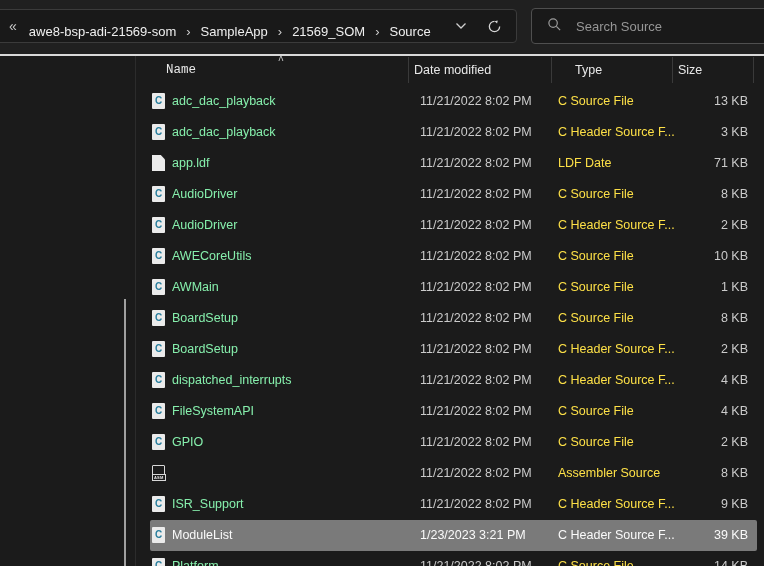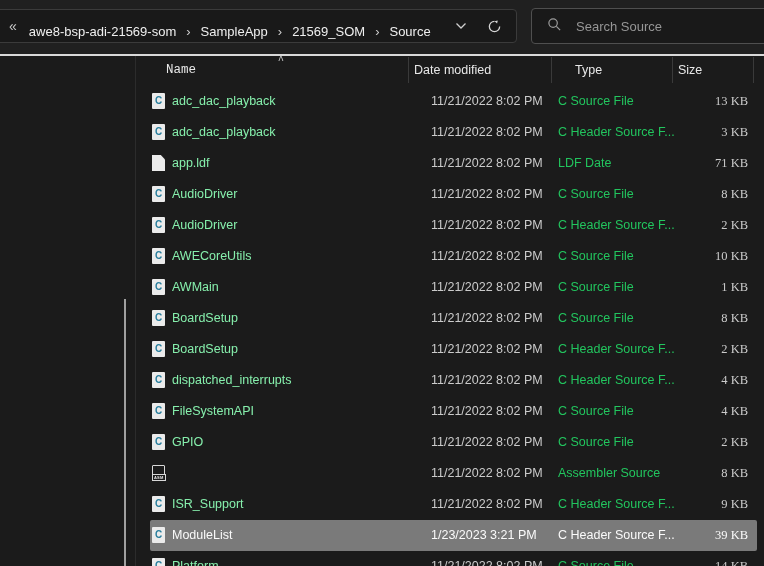--- a/index.html
+++ b/index.html
@@ -45,23 +45,23 @@
   .ch-size{left:542px;}
   .sort-caret{position:absolute;left:142px;top:-3px;color:#cfcfcf;font-size:10px;}
   .head-div{position:absolute;top:1px;width:1px;height:26px;background:#3a3a3a;}
   .hd1{left:272px;} .hd2{left:415px;} .hd3{left:536px;} .hd4{left:617px;}
   
   .rows{position:absolute;top:86px;left:0;width:764px;}
   .filerow{position:relative;margin-left:150px;width:607px;height:31px;border-radius:2px;}
   .filerow.selected{background:#7a7a7a;}
   .cell{position:absolute;top:8px;font-size:12.5px;white-space:nowrap;}
   .c-name{left:22px;color:#86efac;}
-  .c-date{left:270px;color:#cbcbcb;margin-left:11px;}
-  .c-type{left:408px;color:#22c55e;}
-  .c-size{right:9px;top:8px;color:#cbcbcb;font-family:Liberation Serif, serif;}
+  .c-date{left:270px;color:#cbcbcb;}
+  .c-type{left:408px;color:#fde047;}
+  .c-size{right:9px;top:8px;color:#cbcbcb;}
   .filerow.selected .c-name,.filerow.selected .c-date,
   .filerow.selected .c-type,.filerow.selected .c-size{color:#fafafa;}
   
   .ficon{position:absolute;left:2px;top:7px;width:13px;height:16px;
     font-weight:bold;font-size:10px;line-height:16px;text-align:center;}
   .icon-c{background:#ebebeb;color:#2a7f9e;border-radius:1px;}
   .icon-plain{background:#ebebeb;clip-path:polygon(0 0,68% 0,100% 28%,100% 100%,0 100%);}
   .icon-asm{border:1px solid #d8d8d8;box-sizing:border-box;border-radius:1px;}
   .asm-label{position:absolute;left:-1px;bottom:-1px;background:#1b1b1b;border:1px solid #d8d8d8;
     color:#e8e8e8;font-size:4px;line-height:5px;font-weight:bold;padding:0 1px;letter-spacing:.2px;}

